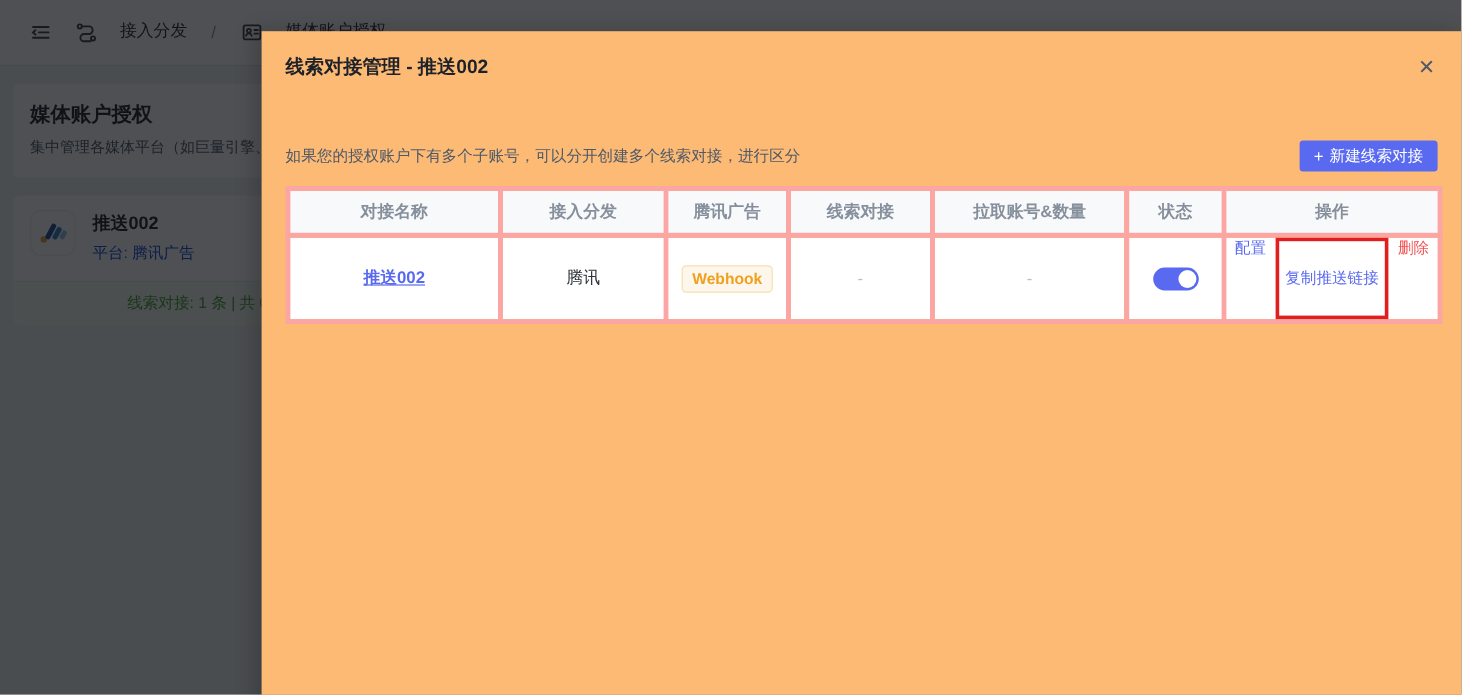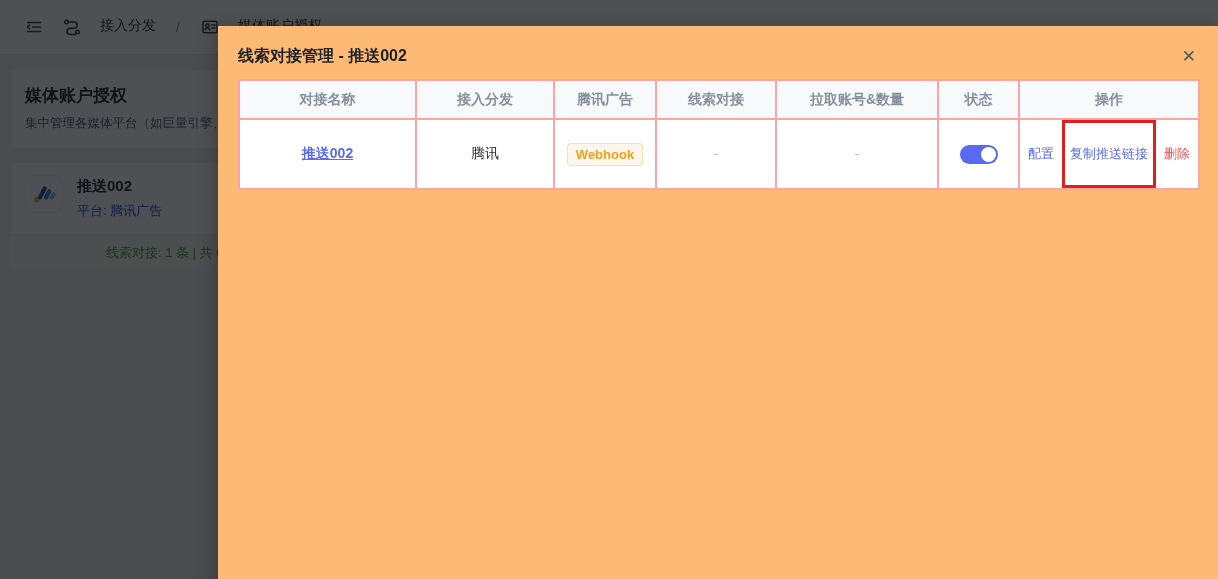--- a/index.html
+++ b/index.html
@@ -40,29 +40,29 @@
   .drawer-header{display:flex;align-items:center;justify-content:space-between;padding:20px 20px 0;}
   .drawer-title{font-size:16px;font-weight:600;color:#1d2129;}
   .close-btn{font-size:17px;color:#4e5969;cursor:pointer;line-height:1;padding:2px;}
   .hint-row{display:flex;align-items:center;justify-content:space-between;padding:0 20px;margin-top:50px;}
   .hint-text{font-size:13px;color:#4e5969;}
   .create-btn{background:var(--accent);color:#fff;border:none;border-radius:3px;height:26px;padding:0 12px;font-size:13px;display:inline-flex;align-items:center;gap:5px;cursor:pointer;font-family:inherit;}
   .create-btn .plus{font-size:14px;line-height:1;}
 
   .table-wrap{padding:0 20px;margin-top:12px;}
   table{width:960px;border-collapse:collapse;table-layout:fixed;}
-  th,td{border:2px solid #fca5a5;text-align:center;vertical-align:middle;overflow:hidden;}
+  th,td{border:4px solid #fca5a5;text-align:center;vertical-align:middle;overflow:hidden;}
   thead th{background:#f8f9fb;color:#86909c;font-size:14px;font-weight:600;height:39px;}
   tbody td{background:#fff;font-size:14px;color:#2b2f36;height:41px;}
   .cell-link{color:var(--accent);font-weight:bold;text-decoration:underline;cursor:pointer;}
   .dash{color:#b9bec8;}
   .badge-webhook{display:inline-block;background:var(--webhook_bg);border:1px solid var(--webhook_border);color:var(--webhook_text);font-size:13px;font-weight:600;border-radius:4px;padding:3px 8px;}
   .toggle{display:inline-block;width:38px;height:19px;border-radius:10px;background:var(--accent);position:relative;cursor:pointer;vertical-align:middle;}
   .toggle .knob{position:absolute;top:2px;right:2px;width:15px;height:15px;border-radius:50%;background:#fff;}
-  .ops{display:flex;align-items:center;justify-content:center;gap:8px;white-space:nowrap;}
+  .ops{display:flex;align-items:flex-start;justify-content:center;gap:8px;white-space:nowrap;}
   .op-link{color:var(--accent);font-size:13px;cursor:pointer;}
   .op-link.danger{color:var(--danger);}
   .hl-box{display:inline-block;border:3px solid var(--highlight);padding:22px 5px;}
 </style>
 </head>
 <body>
 
 <div class="stage">
 
   <div class="base-page">
@@ -126,20 +126,27 @@
 
     <div class="mask"></div>
   </div>
 
   <div class="drawer">
     <div class="drawer-header">
       <div class="drawer-title">线索对接管理 - 推送002</div>
       <span class="close-btn">✕</span>
     </div>
 
+    <div class="hint-row">
+      <span class="hint-text">如果您的授权账户下有多个子账号，可以分开创建多个线索对接，进行区分</span>
+      <button class="create-btn">
+        <span class="plus">+</span>
+        <span>新建线索对接</span>
+      </button>
+    </div>
 
     <div class="table-wrap">
       <table>
         <colgroup>
           <col style="width:177px">
             <col style="width:138px">
             <col style="width:102px">
           <col style="width:120px">
             <col style="width:162px">
             <col style="width:81px">

